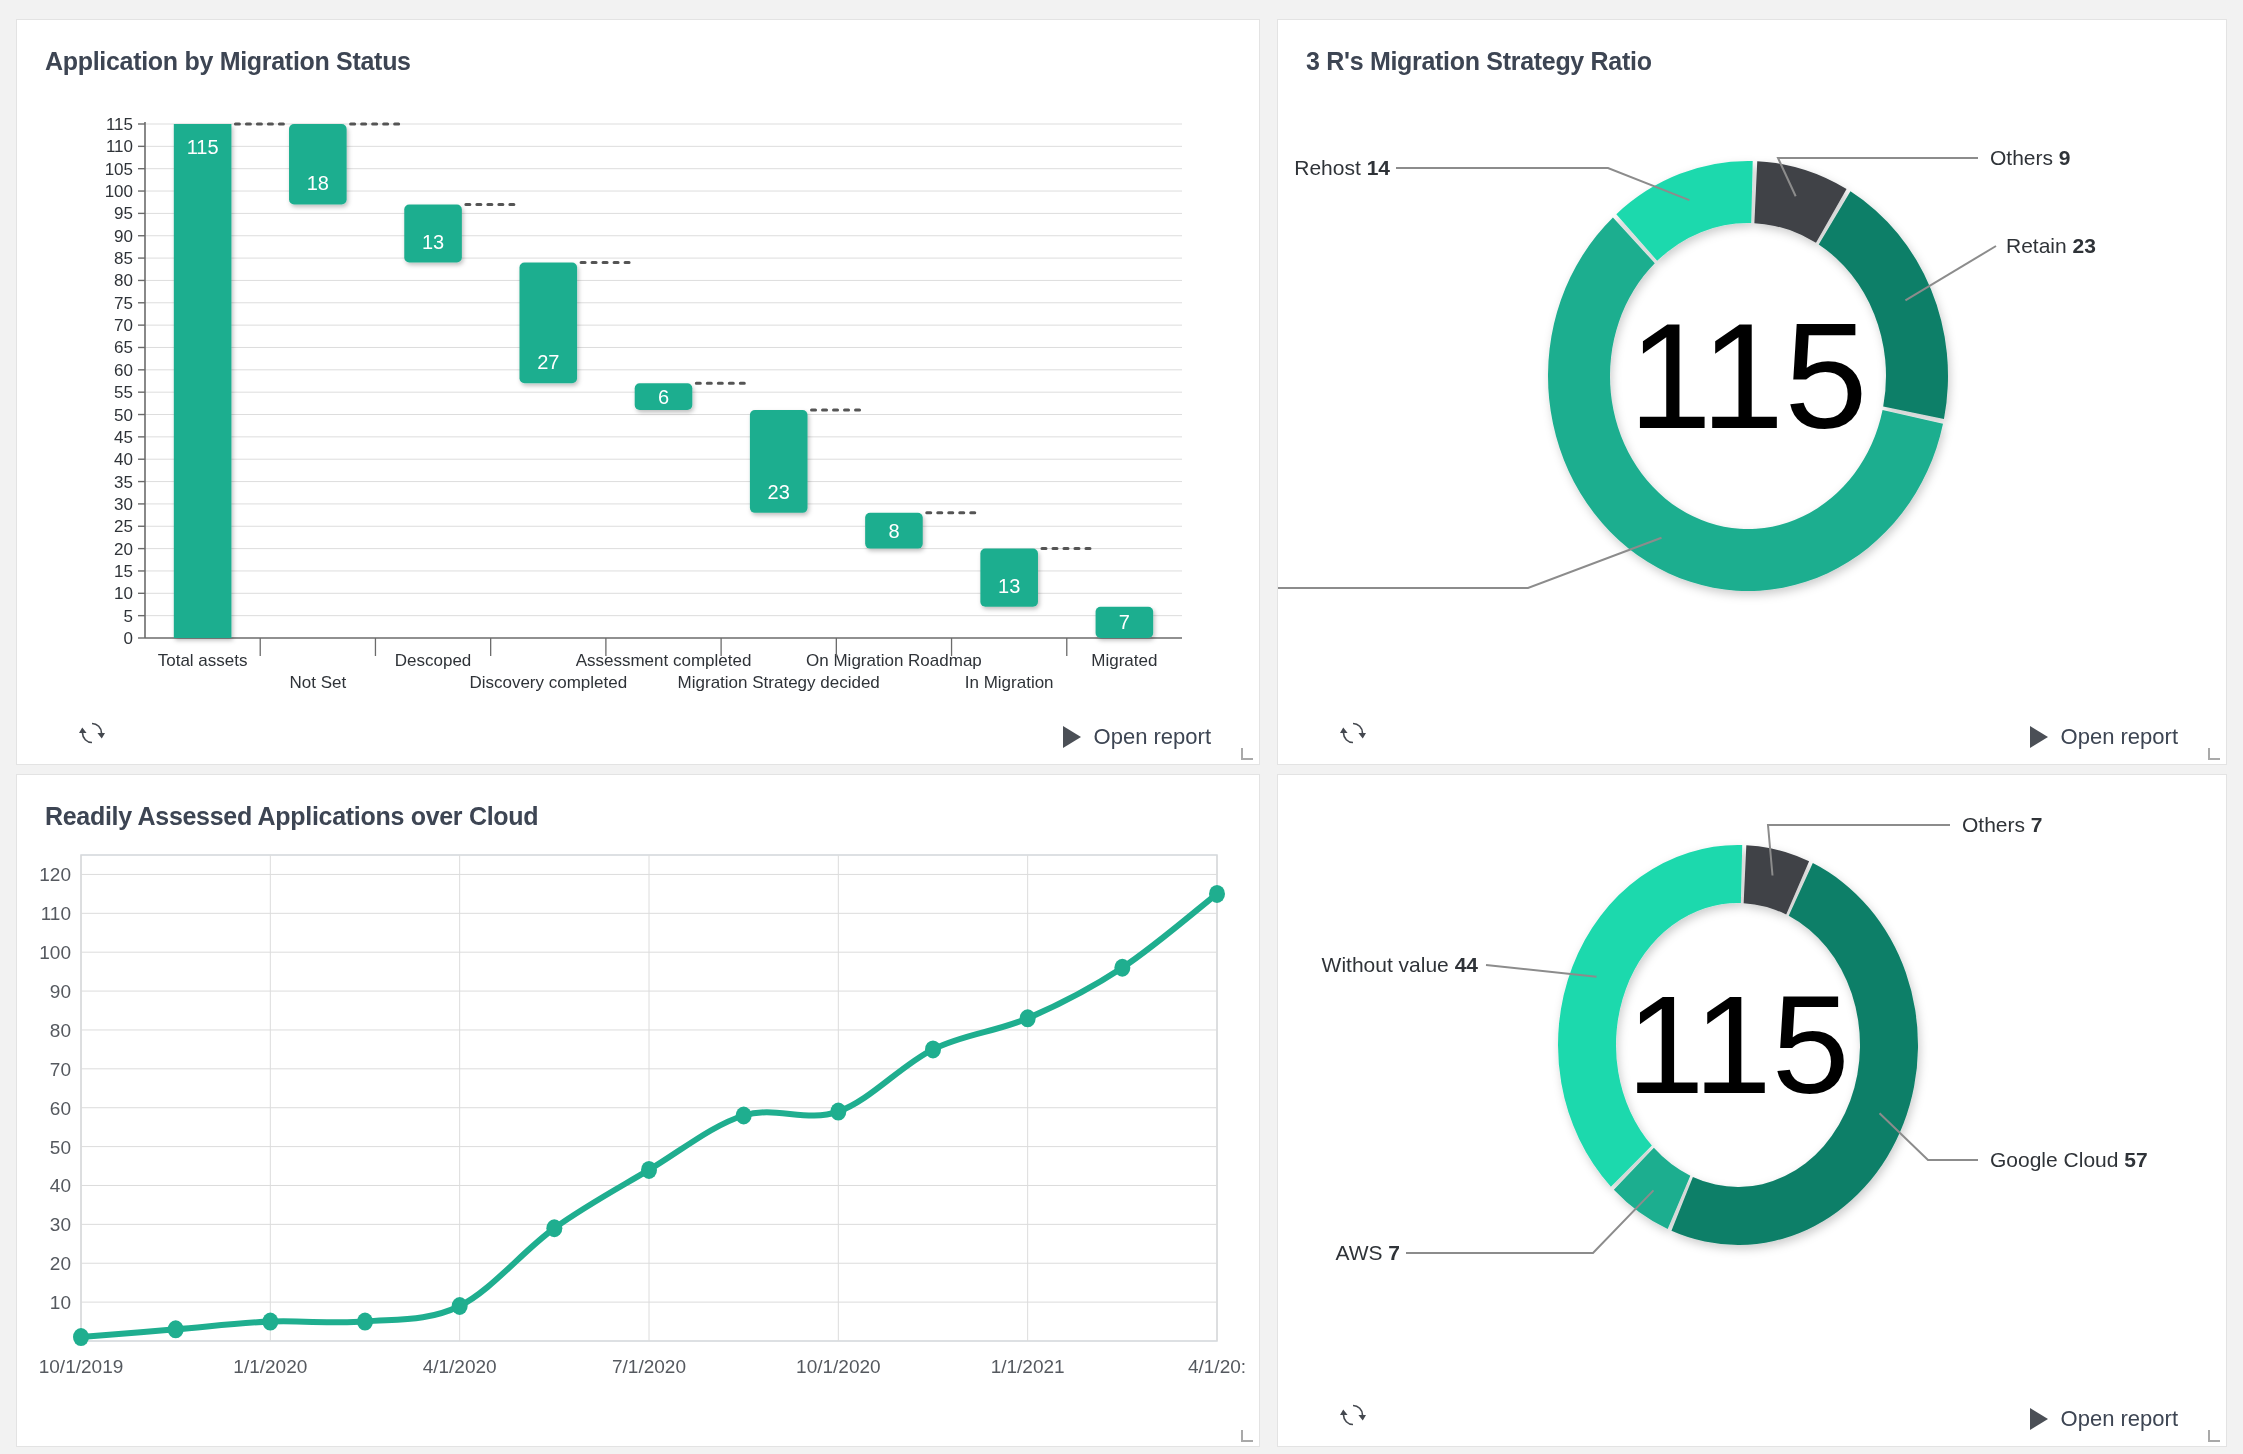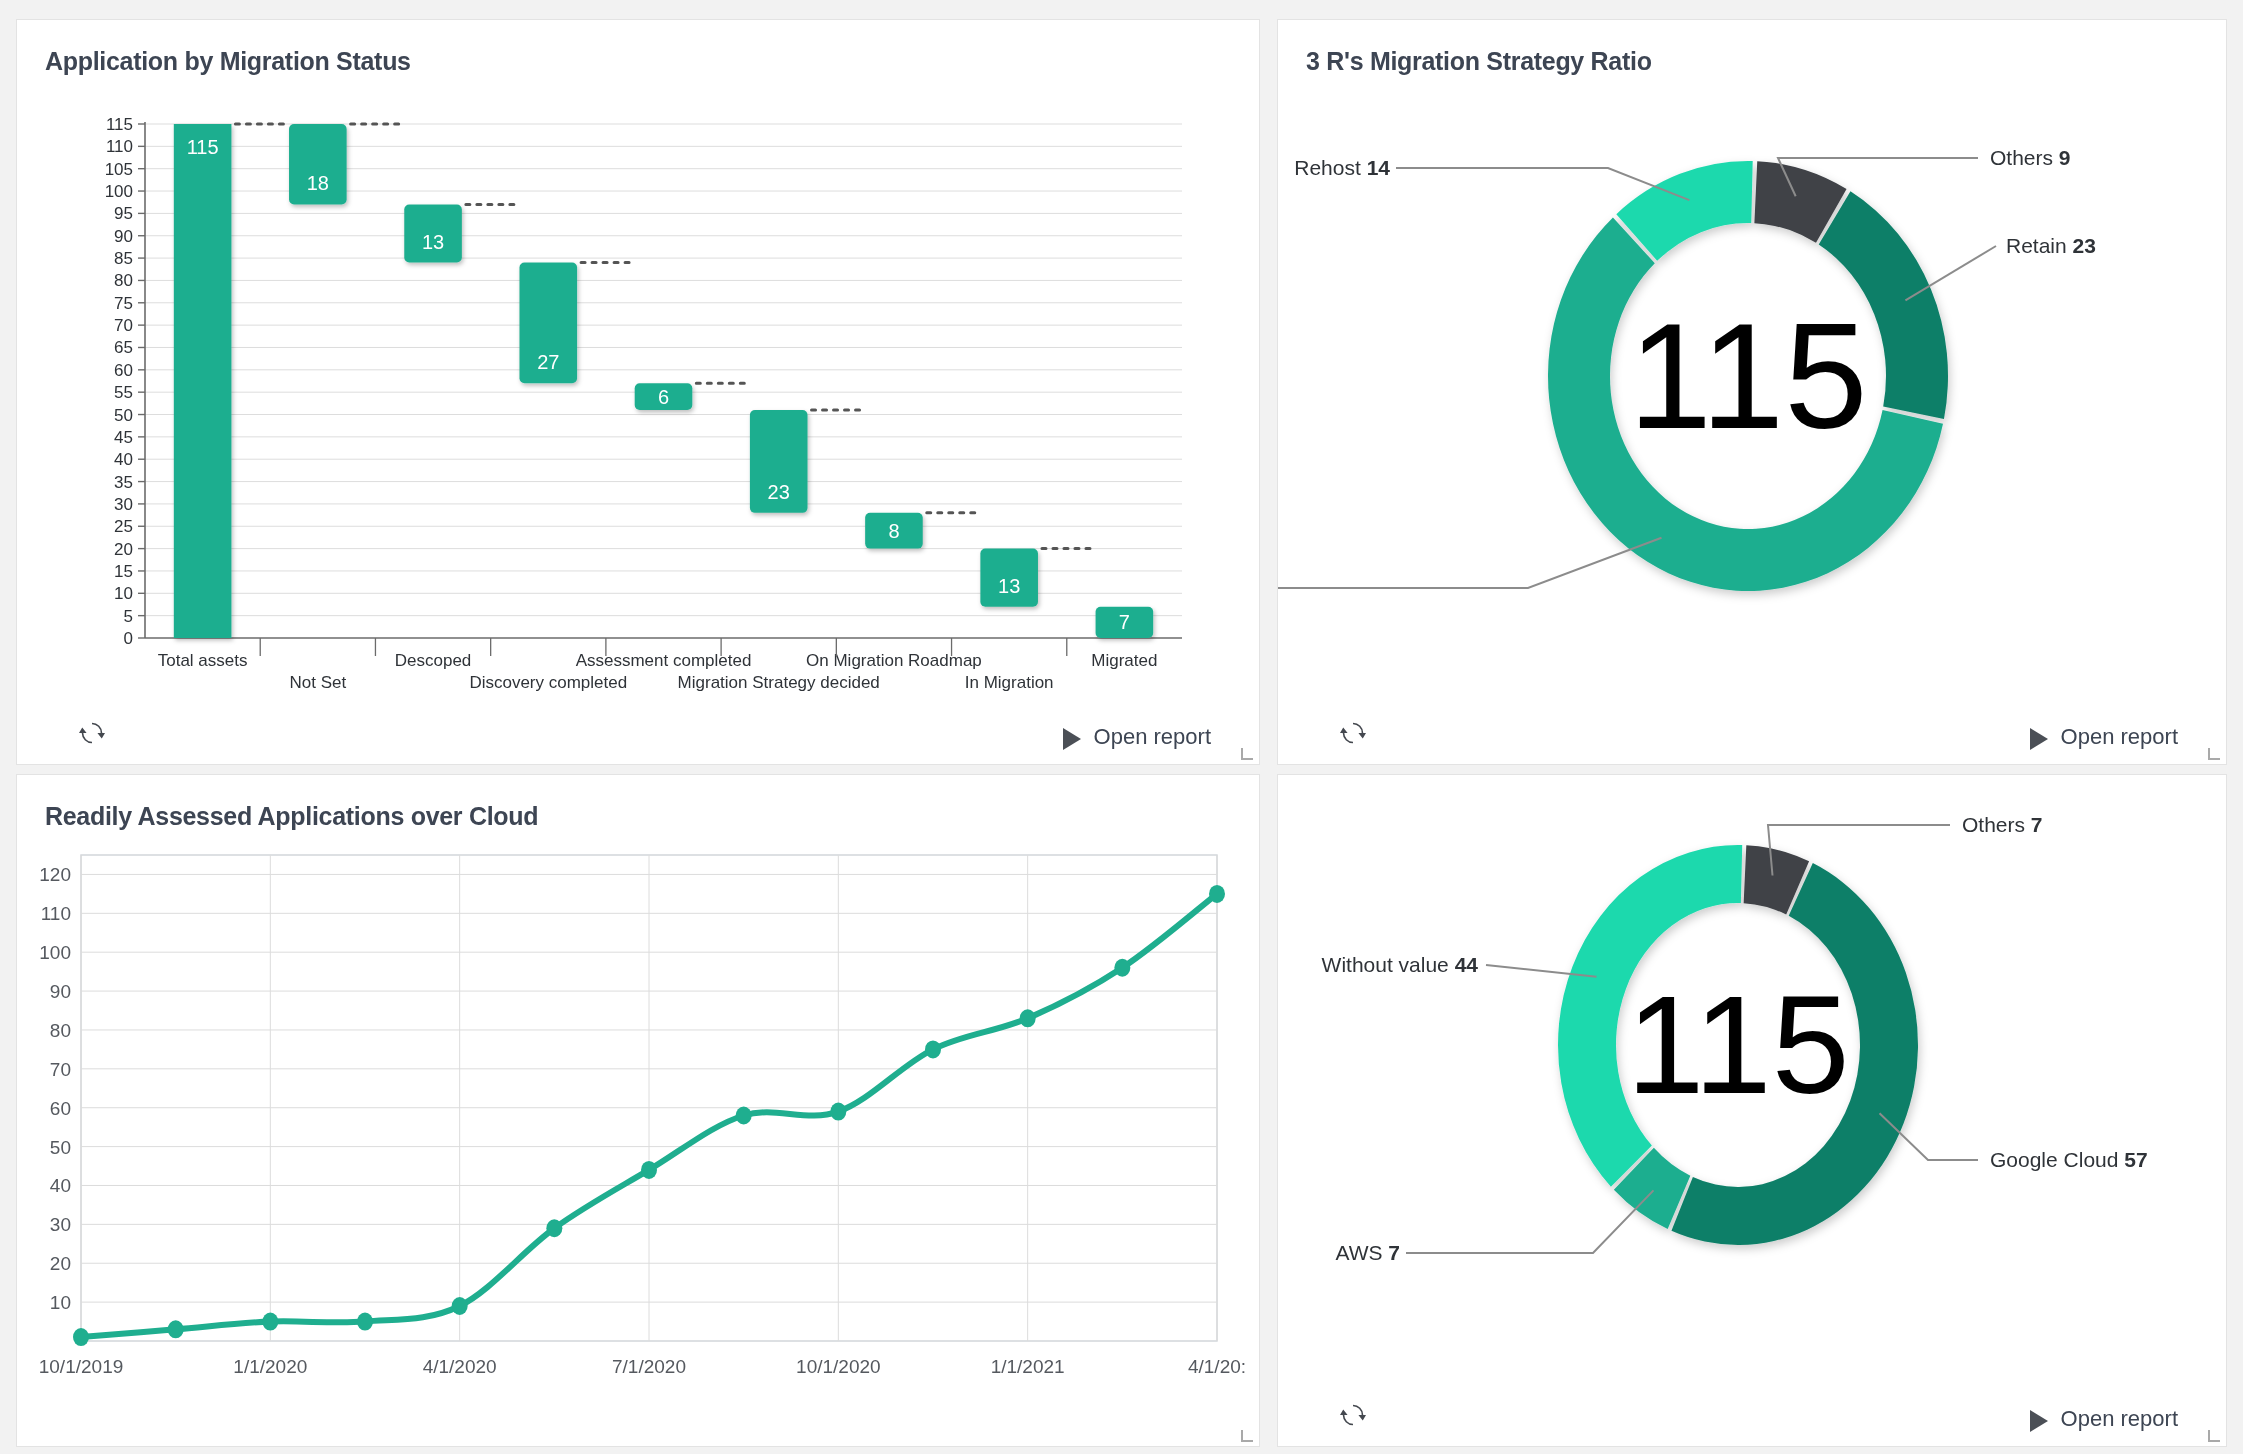--- a/index.html
+++ b/index.html
@@ -35,21 +35,21 @@
   .card-body { flex: 1; position: relative; }
   .card-footer {
     height: 62px; position: relative;
   }
   .refresh-icon {
     position: absolute; left: 62px; bottom: 18px;
     width: 26px; height: 26px; cursor: pointer;
   }
   .open-report {
     position: absolute; right: 48px; bottom: 14px;
-    display: flex; align-items: flex-end; gap: 13px;
+    display: flex; align-items: center; gap: 13px;
     cursor: pointer;
   }
   .play-tri {
     width: 0; height: 0;
     border-left: 18px solid #4b4f56;
     border-top: 11px solid transparent;
     border-bottom: 11px solid transparent;
   }
   .open-report-label { font-size: 22px; color: #3d4553; }
   .resize-handle {

